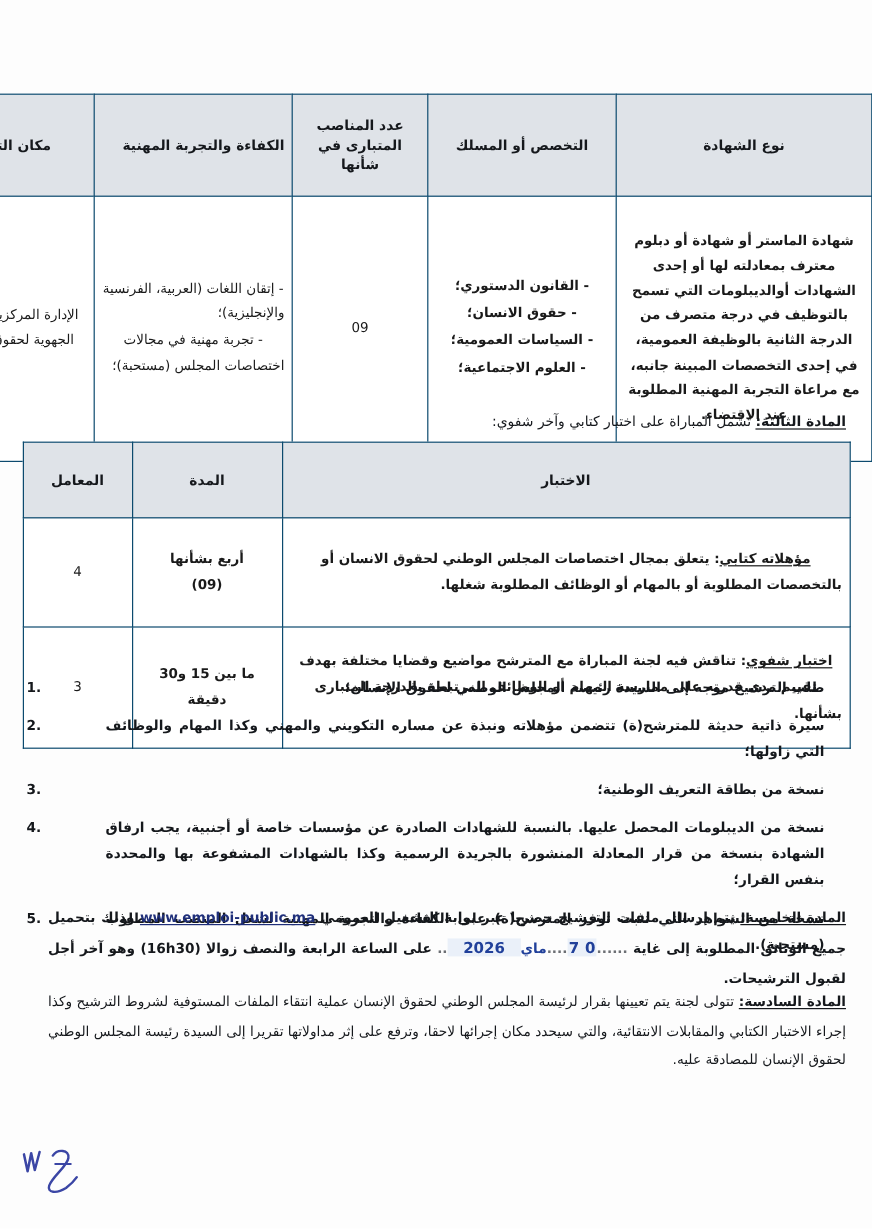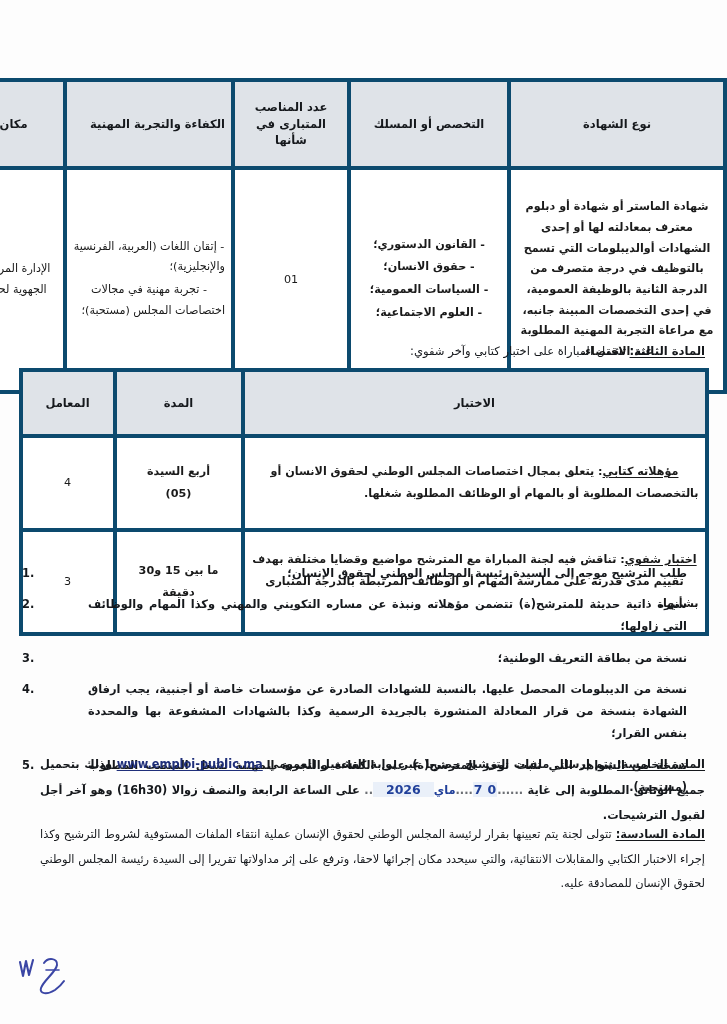--- a/index.html
+++ b/index.html
@@ -26,21 +26,21 @@
   
   .doc-table {
     border-collapse: collapse;
     width: 690px;
     margin: 0 auto;
     table-layout: fixed;
     background: #ffffff;
   }
   .doc-table th,
   .doc-table td {
-    border: 4px solid #0c4a6e;
+    border: 1px solid #0c4a6e;
     padding: 17px 6px;
     vertical-align: middle;
     text-align: center;
   }
   .doc-table thead th {
     background: #dfe3e8;
     font-weight: 700;
     font-size: 11.5px;
     line-height: 1.45;
     color: #15181c;
@@ -217,21 +217,21 @@
       </thead>
       <tbody>
         <tr>
           <td class="c-degree">شهادة الماستر أو شهادة أو دبلوم معترف بمعادلته لها أو إحدى الشهادات أوالديبلومات التي تسمح بالتوظيف في درجة متصرف من الدرجة الثانية بالوظيفة العمومية، في إحدى التخصصات المبينة جانبه، مع مراعاة التجربة المهنية المطلوبة عند الاقتضاء.</td>
           <td class="c-specialty">
             <span class="li">- القانون الدستوري؛</span>
             <span class="li">- حقوق الانسان؛</span>
             <span class="li">- السياسات العمومية؛</span>
             <span class="li">- العلوم الاجتماعية؛</span>
           </td>
-          <td class="c-posts">01</td>
+          <td class="c-posts">09</td>
           <td class="c-skills">
             <span class="li">- إتقان اللغات (العربية، الفرنسية والإنجليزية)؛</span>
             <span class="li">- تجربة مهنية في مجالات اختصاصات المجلس (مستحبة)؛</span>
           </td>
           <td class="c-place">الإدارة المركزية أو اللجان الجهوية لحقوق الإنسان؛</td>
         </tr>
       </tbody>
     </table>
   </div>
 
@@ -246,22 +246,22 @@
         <tr>
           <th class="t2-test" style="text-align-last:center;">الاختبار</th>
           <th class="t2-dur">المدة</th>
           <th class="t2-coef">المعامل</th>
         </tr>
       </thead>
       <tbody>
         <tr class="t2-row">
           <td class="t2-test"><span class="t2-name">مؤهلاته كتابي</span><span>: يتعلق بمجال اختصاصات المجلس الوطني لحقوق الانسان أو بالتخصصات المطلوبة أو بالمهام أو الوظائف المطلوبة شغلها.</span></td>
           <td class="t2-dur">
-            <span>أربع السيدة</span><br>
-            <span>(05)</span>
+            <span>أربع بشأنها</span><br>
+            <span>(09)</span>
           </td>
           <td class="t2-coef">4</td>
         </tr>
         <tr class="t2-row">
           <td class="t2-test"><span class="t2-name">اختبار شفوي</span><span>: تناقش فيه لجنة المباراة مع المترشح مواضيع وقضايا مختلفة بهدف تقييم مدى قدرته على ممارسة المهام أو الوظائف المرتبطة بالدرجة المتبارى بشأنها.</span></td>
           <td class="t2-dur">
             <span>ما بين 15 و30</span><br>
             <span>دقيقة</span>
           </td>
           <td class="t2-coef">3</td>

